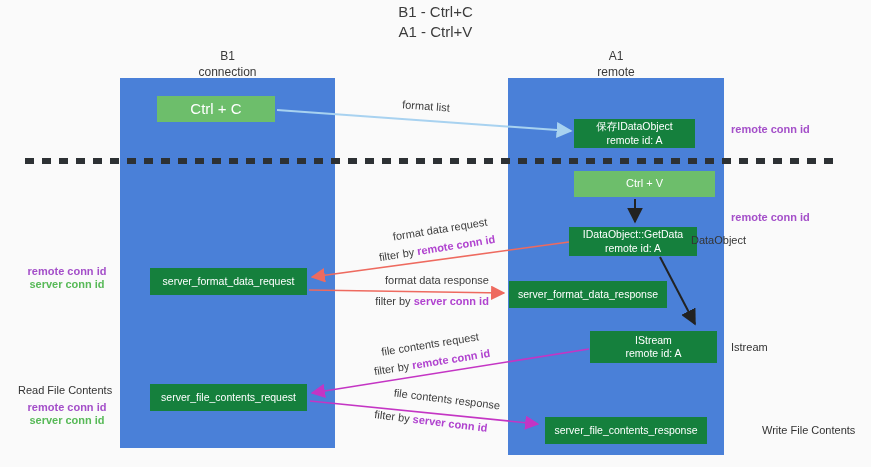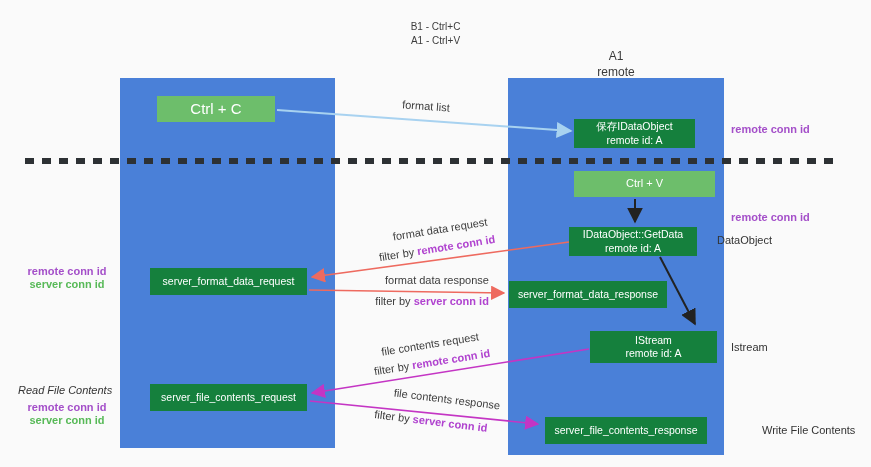--- a/index.html
+++ b/index.html
@@ -1,17 +1,17 @@
 <!DOCTYPE html>
 <html><head>
 <meta charset="utf-8">
 <style>
   html,body{margin:0;padding:0;background:#fafafa;font-family:"Liberation Sans",sans-serif;}
   .canvas{position:relative;width:871px;height:467px;background:#fafafa;overflow:hidden;}
-  .title{position:absolute;left:0;right:0;top:20px;text-align:center;font-size:10px;color:#3c3c3c;line-height:1.35;}
+  .title{position:absolute;left:0;right:0;top:2px;text-align:center;font-size:15px;color:#3c3c3c;line-height:1.35;}
   .colhead{position:absolute;text-align:center;font-size:12px;color:#3a3a3a;line-height:1.35;}
   .lifeline{position:absolute;background:#4a80d8;}
   .dashline{position:absolute;left:25px;top:158px;width:812px;height:6px;
     background:repeating-linear-gradient(90deg,#2d3134 0 9px,transparent 9px 17px);}
   .box{position:absolute;display:flex;align-items:center;justify-content:center;
     color:#fff;text-align:center;font-size:10.5px;line-height:1.25;}
   .orange{background:#15803d;}
   .green{background:#6dbe6b;}
   .col2{flex-direction:column;}
   .alabel{position:absolute;font-size:11px;color:#3d3d3d;text-align:center;white-space:nowrap;}
@@ -27,20 +27,24 @@
 </head>
 <body>
 
 <div class="canvas">
 
   <div class="title">
     <div>B1 - Ctrl+C</div>
     <div>A1 - Ctrl+V</div>
   </div>
 
+  <div class="colhead" style="left:120px;top:48px;width:215px;">
+    <div>B1</div>
+    <div>connection</div>
+  </div>
   <div class="colhead" style="left:508px;top:48px;width:216px;">
     <div>A1</div>
     <div>remote</div>
   </div>
 
   <div class="lifeline" style="left:120px;top:78px;width:215px;height:370px;"></div>
   <div class="lifeline" style="left:508px;top:78px;width:216px;height:377px;"></div>
 
   <div class="dashline"></div>
 
@@ -116,27 +120,27 @@
   <div class="alabel" style="left:347px;top:295px;width:170px;"><span>filter by</span> <span class="mag">server conn id</span></div>
 
   <div class="alabel rotup" style="left:355px;top:338px;width:150px;"><span>file contents request</span></div>
   <div class="alabel rotup" style="left:347px;top:356px;width:170px;"><span>filter by</span> <span class="mag">remote conn id</span></div>
 
   <div class="alabel rotdn" style="left:372px;top:393px;width:150px;"><span>file contents response</span></div>
   <div class="alabel rotdn" style="left:346px;top:415px;width:170px;"><span>filter by</span> <span class="mag">server conn id</span></div>
 
   <div class="side purple" style="left:731px;top:123px;"><span>remote conn id</span></div>
   <div class="side purple" style="left:731px;top:211px;"><span>remote conn id</span></div>
-  <div class="side" style="left:717px;top:234px;"><span>DataObject</span></div>
+  <div class="side" style="left:691px;top:234px;"><span>DataObject</span></div>
   <div class="side" style="left:731px;top:341px;"><span>Istream</span></div>
   <div class="side" style="left:734px;top:424px;margin-left:28px;"><span>Write File Contents</span></div>
 
   <div class="lblock" style="left:22px;top:265px;width:90px;">
     <div class="purple"><span>remote conn id</span></div>
     <div class="greent"><span>server conn id</span></div>
   </div>
-  <div class="side" style="left:18px;top:384px;font-style:italic;"><span>Read File Contents</span></div>
+  <div class="side" style="left:18px;top:384px;"><span>Read File Contents</span></div>
   <div class="lblock" style="left:22px;top:401px;width:90px;">
     <div class="purple"><span>remote conn id</span></div>
     <div class="greent"><span>server conn id</span></div>
   </div>
 
 </div>
 
 </body></html>

